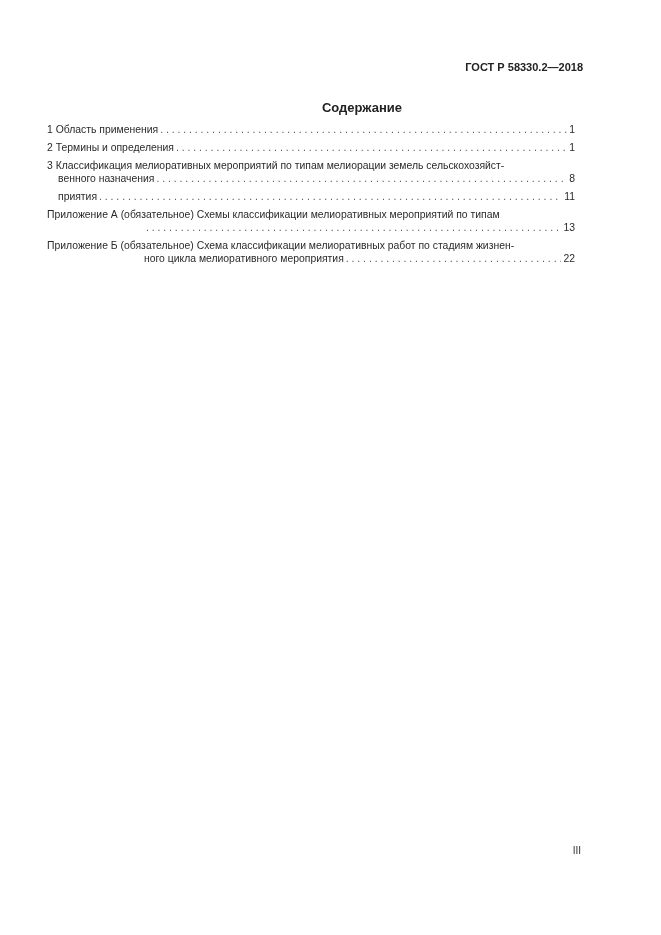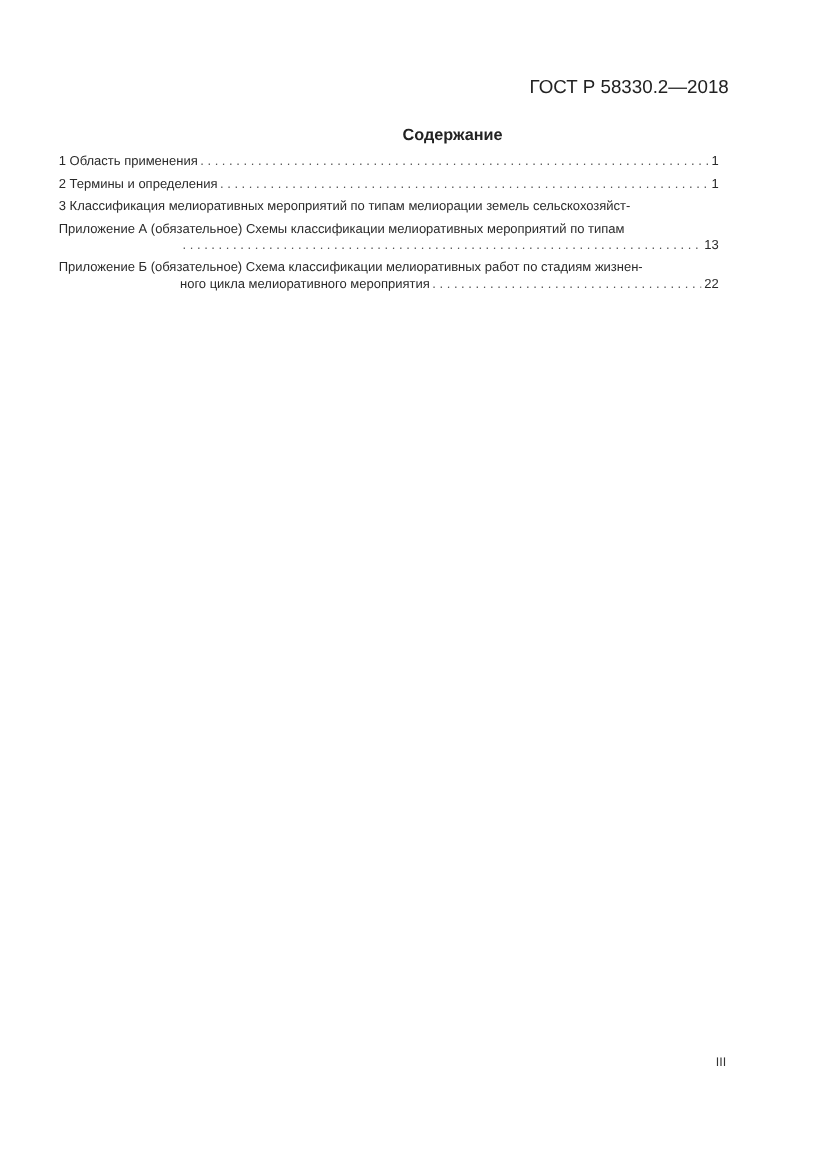--- a/index.html
+++ b/index.html
@@ -1,18 +1,18 @@
 <!DOCTYPE html>
 <html><head>
 <meta charset="utf-8">
 <style>
   html, body { margin:0; padding:0; background:#ffffff; }
   body { width:661px; height:935px; position:relative; overflow:hidden;
          font-family:"Liberation Sans", sans-serif; color:#2a2a2a; }
-  .header { position:absolute; top:61px; right:78px; font-size:15px; font-weight:normal; color:#222; }
+  .header { position:absolute; top:61px; right:78px; font-size:11px; font-weight:bold; color:#222; }
   .title { position:absolute; top:100px; left:0; width:628px; text-align:center; font-size:13px; font-weight:bold; color:#222;margin-left:48px; }
   .toc { position:absolute; top:123px; left:47px; width:528px; font-size:10.4px; }
   .entry { margin-bottom:5px; }
   .line { display:flex; align-items:flex-end; height:13px; line-height:13px; white-space:nowrap; }
   .indent { padding-left:11px; }
   .app-indent { padding-left:97px; }
   .dots { flex:1; overflow:hidden; white-space:nowrap; margin:0 2px; letter-spacing:2.2px; color:#555; }
   .dots::before { content:". . . . . . . . . . . . . . . . . . . . . . . . . . . . . . . . . . . . . . . . . . . . . . . . . . . . . . . . . . . . . . . . . . . . . . . . . . . . . . . . . . . . . . . . . . . . . . . . . . . . . . . . . . . . . . . . . . . . . . . . . . . . . . . ."; letter-spacing:0; }
   .page { text-align:right; }
   .footer { position:absolute; top:845px; right:80px; font-size:10px; color:#333; }
@@ -35,22 +35,32 @@
     <div class="line">
         <span>2  Термины и определения</span>
         <span class="dots"></span>
         <span class="page">1</span>
       </div>
   </div>
   <div class="entry">
     <div class="line">
         <span>3  Классификация мелиоративных мероприятий по типам мелиорации земель сельскохозяйст-</span>
       </div>
+    <div class="line indent">
+        <span>венного назначения</span>
+        <span class="dots"></span>
+        <span class="page">8</span>
+      </div>
   </div>
   <div class="entry">
+    <div class="line indent">
+        <span>приятия</span>
+        <span class="dots"></span>
+        <span class="page">11</span>
+      </div>
   </div>
   <div class="entry">
     <div class="line">
         <span>Приложение А (обязательное)  Схемы классификации мелиоративных мероприятий по типам</span>
       </div>
     <div class="line app-indent">
         <span class="dots"></span>
         <span class="page">13</span>
       </div>
   </div>

